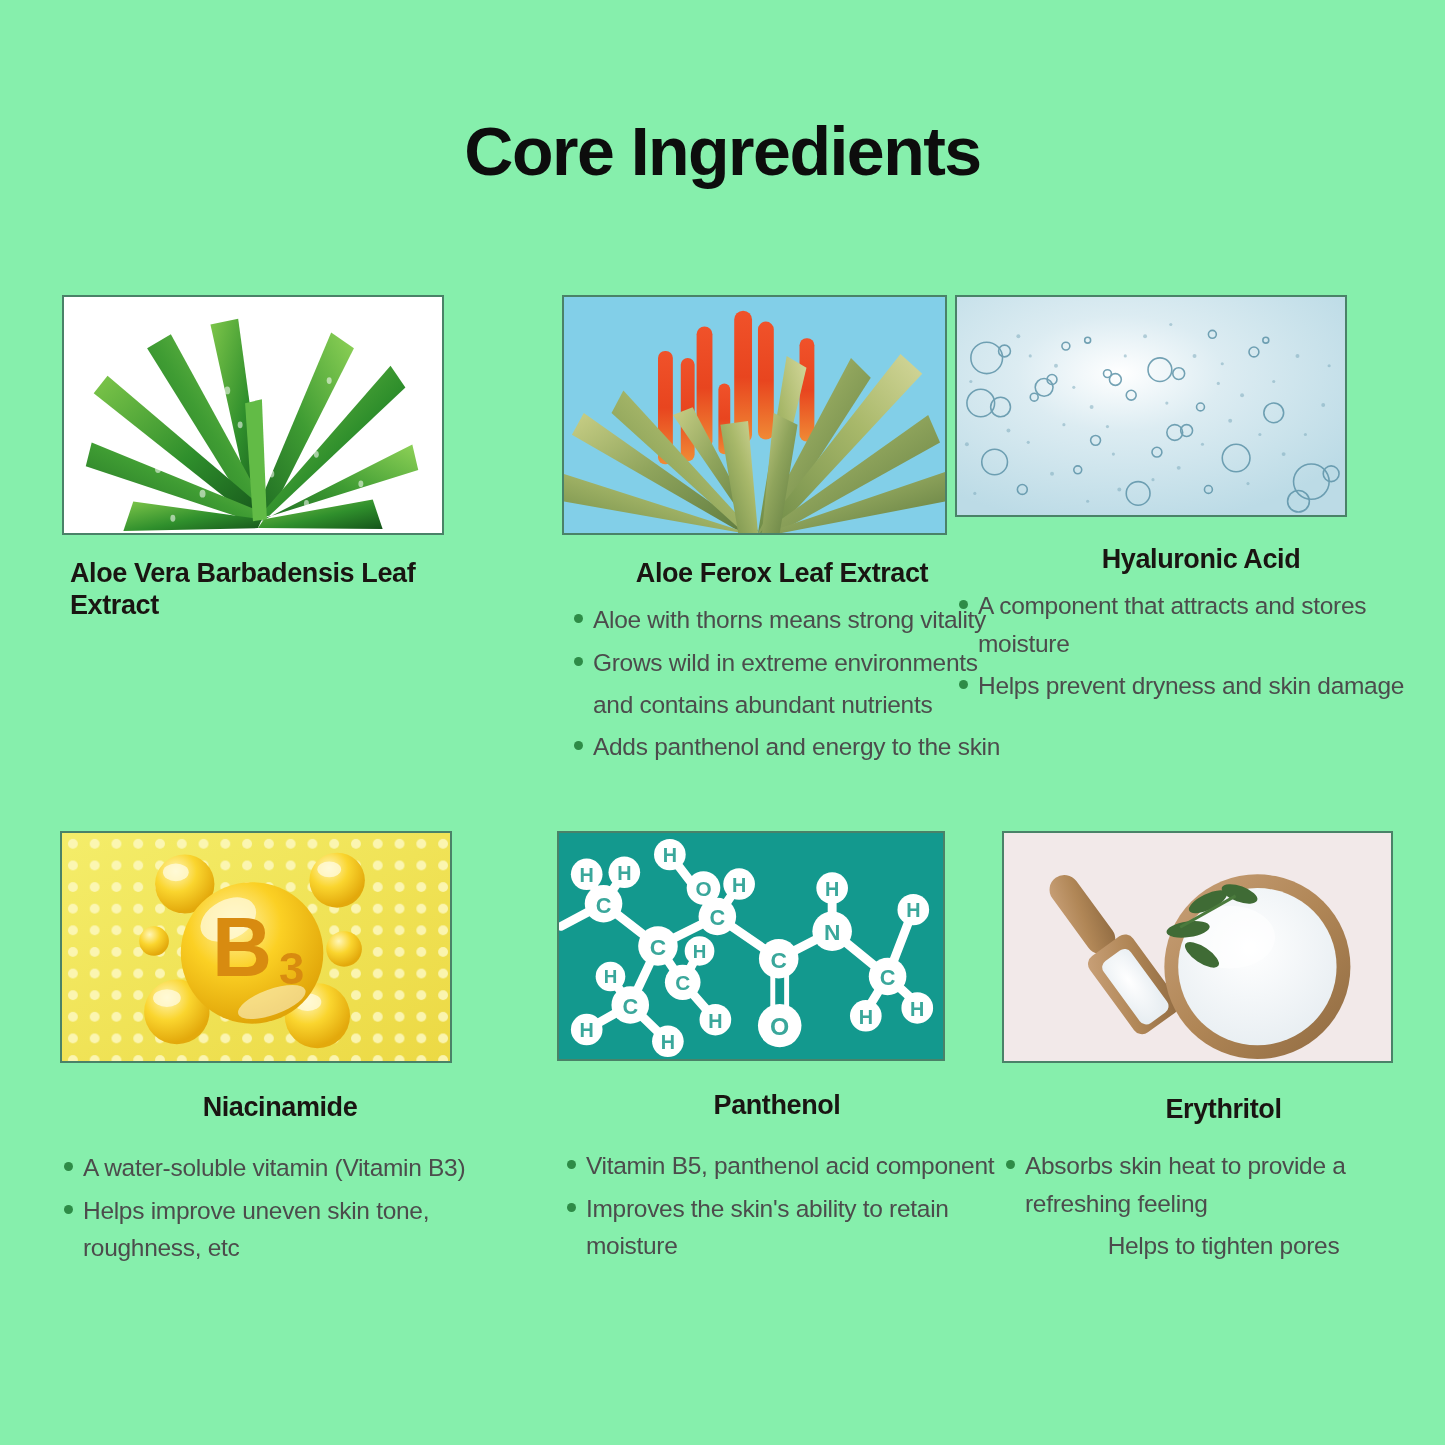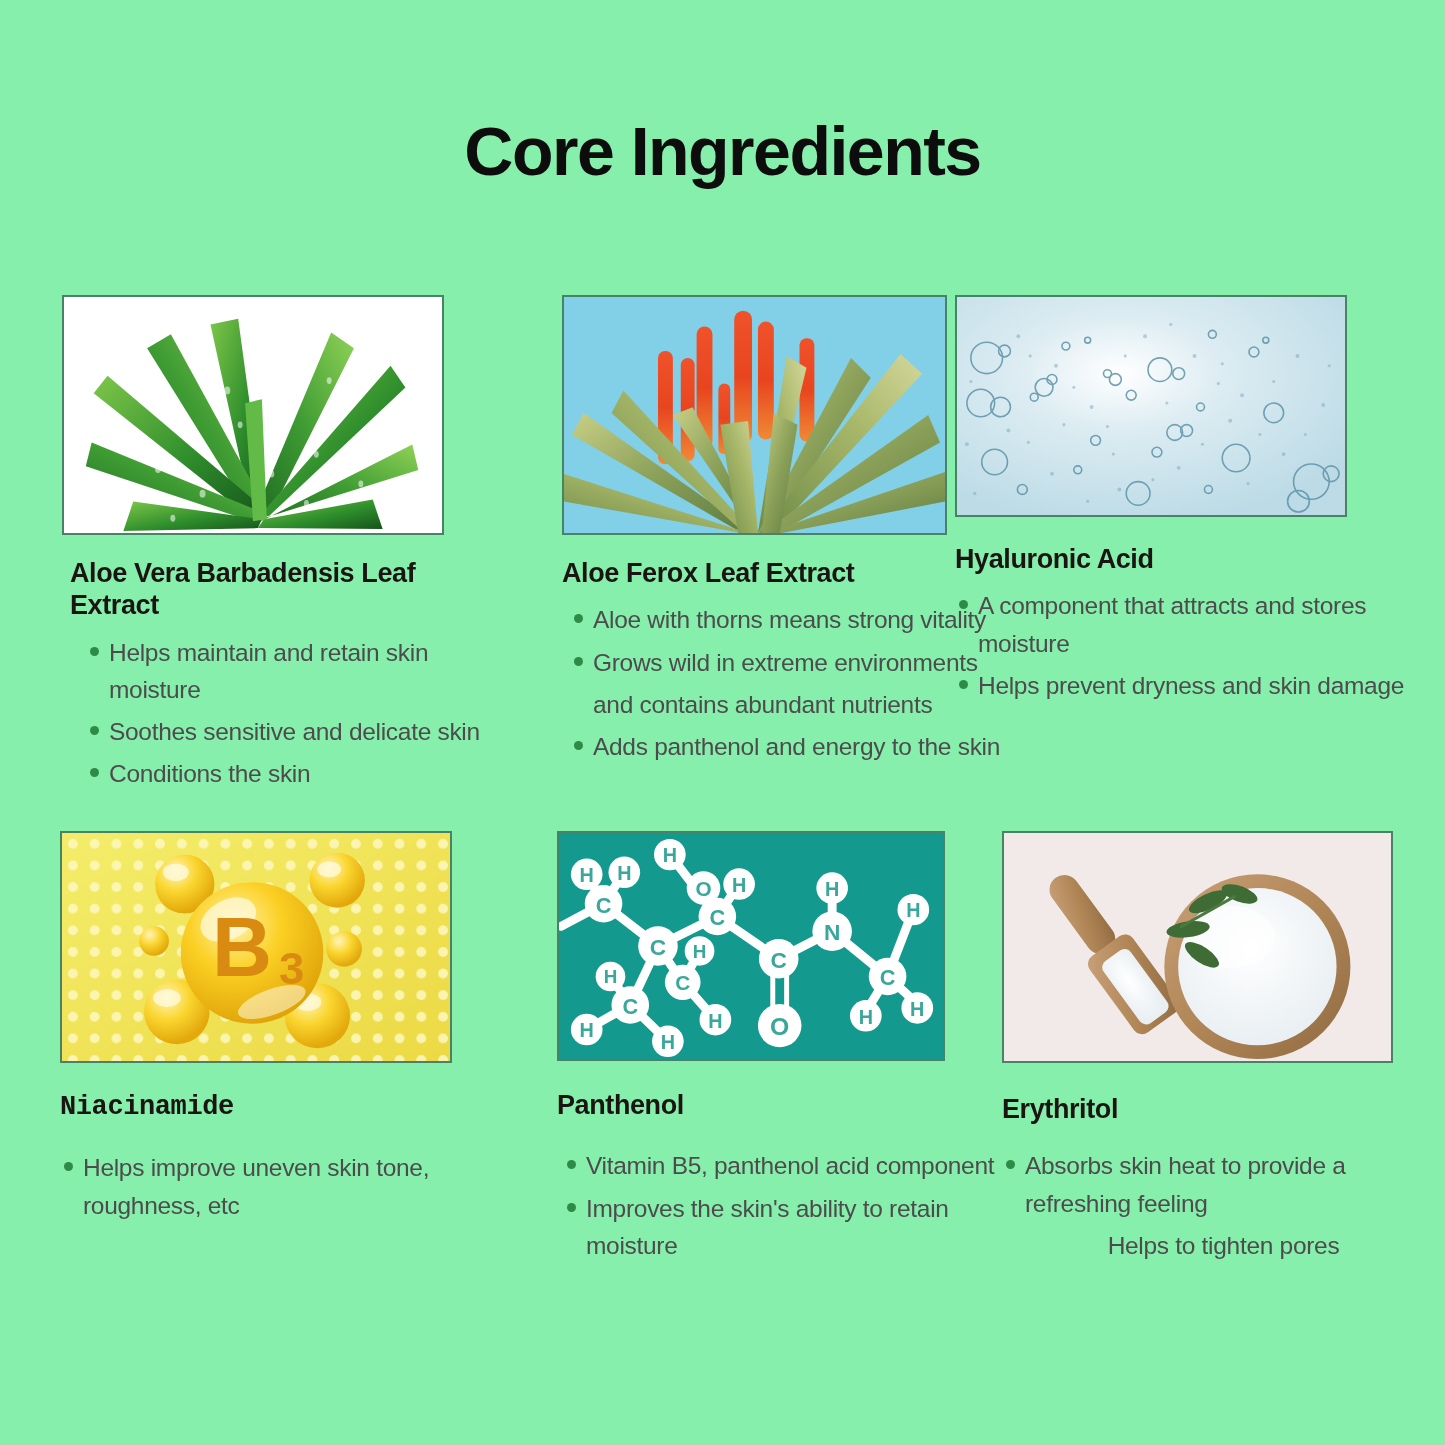--- a/index.html
+++ b/index.html
@@ -79,27 +79,28 @@
   .frame-e { width: 388px; height: 230px; }
   .frame-f { width: 391px; height: 232px; }
 
   .img-frame svg { display: block; width: 100%; height: 100%; }
 
   
   .ing-name {
     font-size: 27px;
     font-weight: bold;
     color: #1a1512;
+    text-align: center;
     letter-spacing: -0.4px;
     line-height: 1.2;
   }
   .c1 .ing-name { margin-top: 22px; text-align: left; padding-left: 8px; }
   .c2 .ing-name { margin-top: 22px; }
   .c3 .ing-name { margin-top: 26px; }
-  .c4 .ing-name { margin-top: 28px; font-family: Liberation Mono, monospace; }
+  .c4 .ing-name { margin-top: 28px; }
   .c5 .ing-name { margin-top: 28px; }
   .c6 .ing-name { margin-top: 30px; }
 
   .bullets {
     margin-top: 12px;
     list-style: none;
     padding: 0;
   }
   .bullets li {
     position: relative;
@@ -185,25 +186,20 @@
                 <ellipse cx="268" cy="85" rx="2.5" ry="3.5"></ellipse>
               <ellipse cx="60" cy="150" rx="2.5" ry="3.5"></ellipse>
                 <ellipse cx="330" cy="140" rx="2.5" ry="3.5"></ellipse>
               <ellipse cx="185" cy="60" rx="2.5" ry="3.5"></ellipse>
                 <ellipse cx="245" cy="210" rx="2.5" ry="3.5"></ellipse>
               <ellipse cx="110" cy="225" rx="2.5" ry="3.5"></ellipse>
             </g>
           </svg>
         </div>
         <div class="ing-name">Aloe Vera Barbadensis Leaf Extract</div>
-        <ul class="bullets">
-          <li>Helps maintain and retain skin moisture</li>
-          <li>Soothes sensitive and delicate skin</li>
-          <li>Conditions the skin</li>
-        </ul>
       </div>
 
       <div class="card card-2 c2">
         <div class="img-frame frame-b">
           <svg viewBox="0 0 385 240" preserveAspectRatio="none">
             <rect width="385" height="240" fill="#82cfe8"></rect>
             <defs>
               <linearGradient id="fl1" x1="0" y1="0" x2="0" y2="1">
                 <stop offset="0%" stop-color="#f0522a"></stop>
                   <stop offset="50%" stop-color="#e8451f"></stop>
@@ -388,20 +384,21 @@
 
             <circle cx="192" cy="122" r="72" fill="url(#drop)"></circle>
             <ellipse cx="168" cy="88" rx="30" ry="20" fill="#fffbe0" opacity="0.72" transform="rotate(-28 168 88)"></ellipse>
             <ellipse cx="212" cy="172" rx="36" ry="13" fill="#fffbe0" opacity="0.55" transform="rotate(-20 212 172)"></ellipse>
             <text x="182" y="146" font-family="Liberation Sans, sans-serif" font-size="84" font-weight="bold" fill="#d88b10" text-anchor="middle">B</text>
             <text x="232" y="154" font-family="Liberation Sans, sans-serif" font-size="46" font-weight="bold" fill="#d88b10" text-anchor="middle">3</text>
           </svg>
         </div>
         <div class="ing-name">Niacinamide</div>
         <ul class="bullets">
+          <li>A water-soluble vitamin (Vitamin B3)</li>
           <li>Helps improve uneven skin tone, roughness, etc</li>
         </ul>
       </div>
 
       <div class="card card-2 c5">
         <div class="img-frame frame-e">
           <svg viewBox="0 0 388 230" preserveAspectRatio="none">
             <rect width="388" height="230" fill="#13998e"></rect>
             <g stroke="#ffffff" stroke-width="9" stroke-linecap="round">
               <line x1="2" y1="95" x2="45" y2="72"></line>

